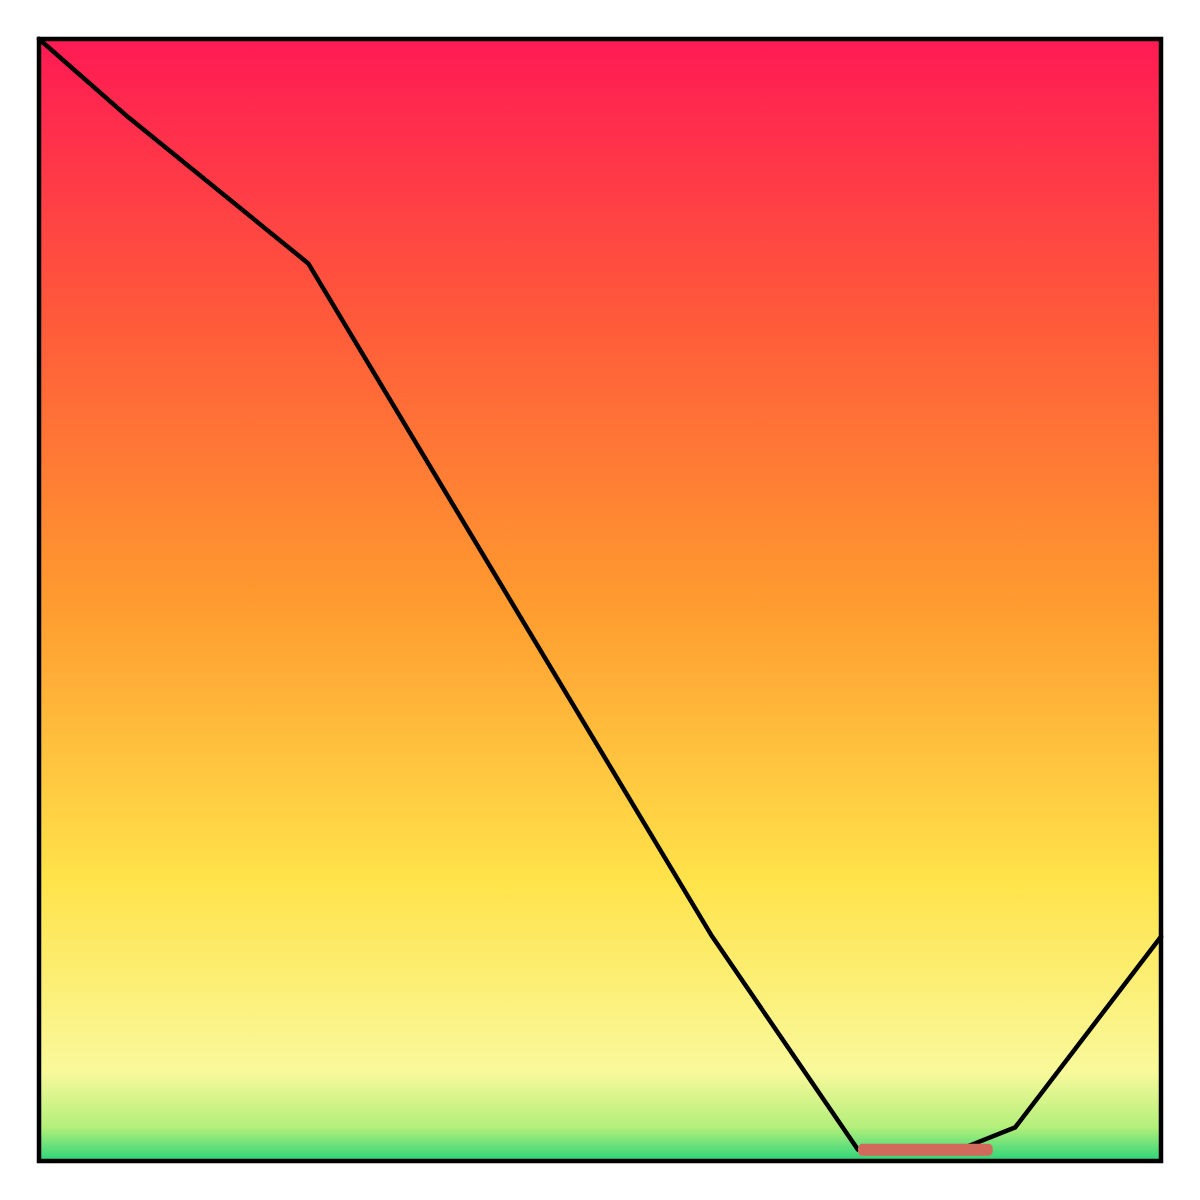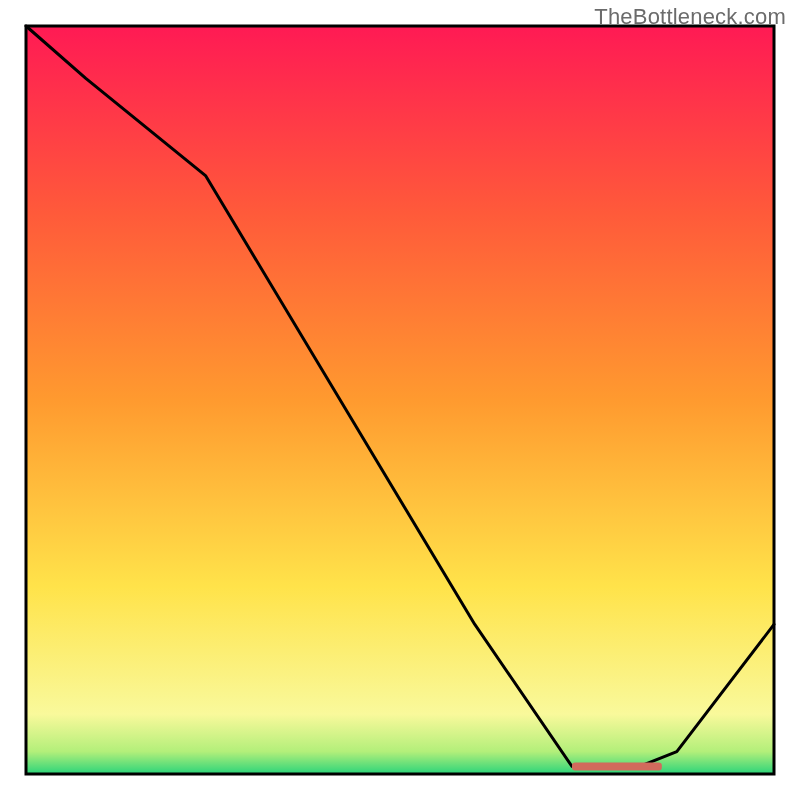--- a/index.html
+++ b/index.html
@@ -55,14 +55,13 @@
     <rect x="26" y="26" width="748" height="748" fill="url(#bg-grad)"></rect>
 
     <path id="curve-path" fill="none" stroke="#000" stroke-width="3" stroke-linecap="round" stroke-linejoin="round" d="M26.0 26.0 L85.8 78.4 L205.5 175.6 L474.8 624.4 L572.0 766.5 L639.4 766.5 L676.8 751.6 L774.0 624.4"></path>
 
     <rect id="optimal-marker" height="8" rx="3" ry="3" fill="#d26a5c" x="572.0" y="762.5" width="89.8"></rect>
 
     <rect x="26" y="26" width="748" height="748" fill="none" stroke="#000" stroke-width="3"></rect>
   </g>
 </svg>
 
-<div class="watermark">TheBottleneck.com</div>
 </div>
 
 </body></html>

